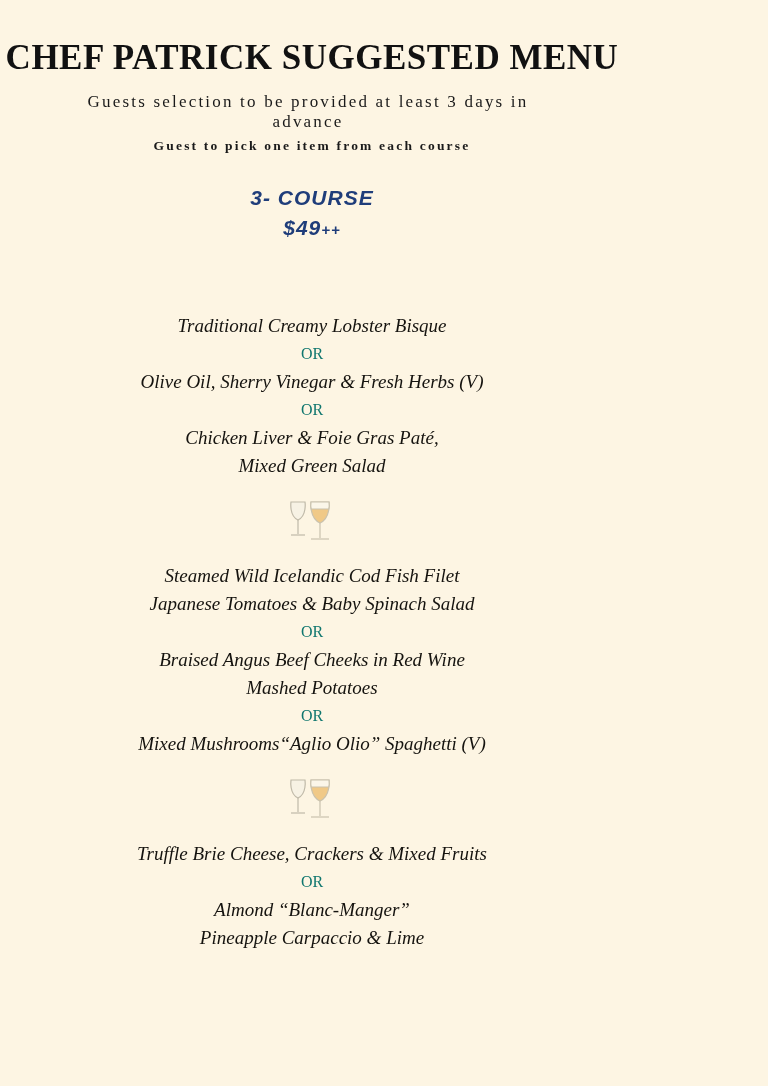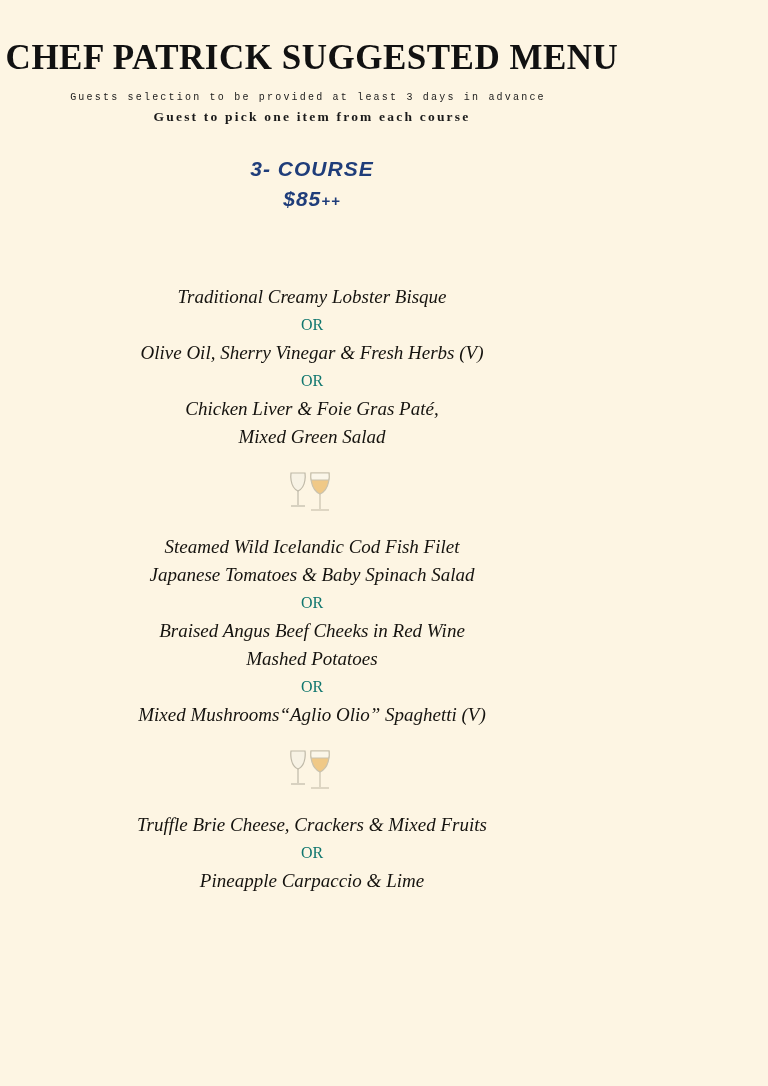--- a/index.html
+++ b/index.html
@@ -27,22 +27,22 @@
     font-family: "Liberation Serif", serif;
     font-weight: bold;
     font-size: 35px;
     letter-spacing: 0.5px;
     color: #111111;
     text-align: center;
     margin: 8px 0 14px 0;
     white-space: nowrap;
   }
   .subtitle-1 {
-    font-family: Liberation Mono, monospace;
-    font-size: 10px;
+    font-family: Liberation Serif, serif;
+    font-size: 17px;
     letter-spacing: 2.2px;
     color: #1a1a1a;
     text-align: center;
     margin: 0 8px 6px 0;
   }
   .subtitle-2 {
     font-family: Liberation Serif, serif;
     font-size: 13.5px;
     font-weight: bold;
     letter-spacing: 2.2px;
@@ -111,21 +111,21 @@
 
 <div class="page">
 
   <h1 class="menu-title">CHEF PATRICK SUGGESTED MENU</h1>
 
   <div class="subtitle-1">Guests selection to be provided at least 3 days in advance</div>
   <div class="subtitle-2">Guest to pick one item from each course</div>
 
   <div class="course-label">3- COURSE</div>
   <div class="price">
-    <span>$85</span><span class="plus">++</span>
+    <span>$49</span><span class="plus">++</span>
   </div>
 
   <div class="spacer-top"></div>
 
   <div class="course-block" id="course-0">
       <div class="dish">Traditional Creamy Lobster Bisque</div>
       <div class="or">OR</div>
       <div class="dish">Olive Oil, Sherry Vinegar &amp; Fresh Herbs (V)</div>
       <div class="or">OR</div>
       <div class="dish">Chicken Liver &amp; Foie Gras Paté,</div>
@@ -176,16 +176,17 @@
           <line x1="53" y1="25" x2="53" y2="40"></line>
           <line x1="44" y1="41" x2="62" y2="41"></line>
         </g>
       </svg>
     </span>
   </div>
 
   <div class="course-block" id="course-2">
       <div class="dish">Truffle Brie Cheese, Crackers &amp; Mixed Fruits</div>
       <div class="or">OR</div>
+      <div class="dish">Almond “Blanc-Manger”</div>
       <div class="dish">Pineapple Carpaccio &amp; Lime</div>
     </div>
 
 </div>
 
 </body></html>

